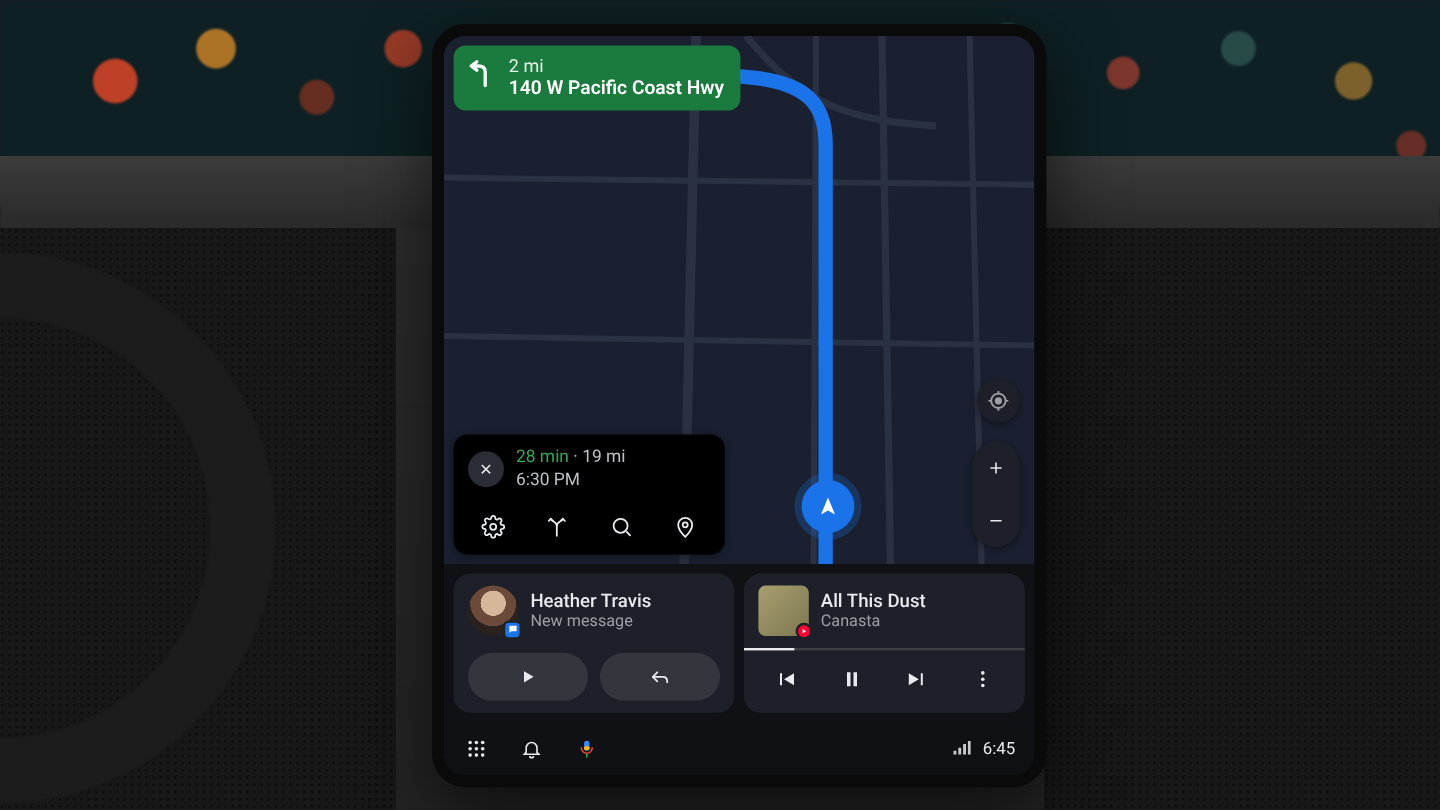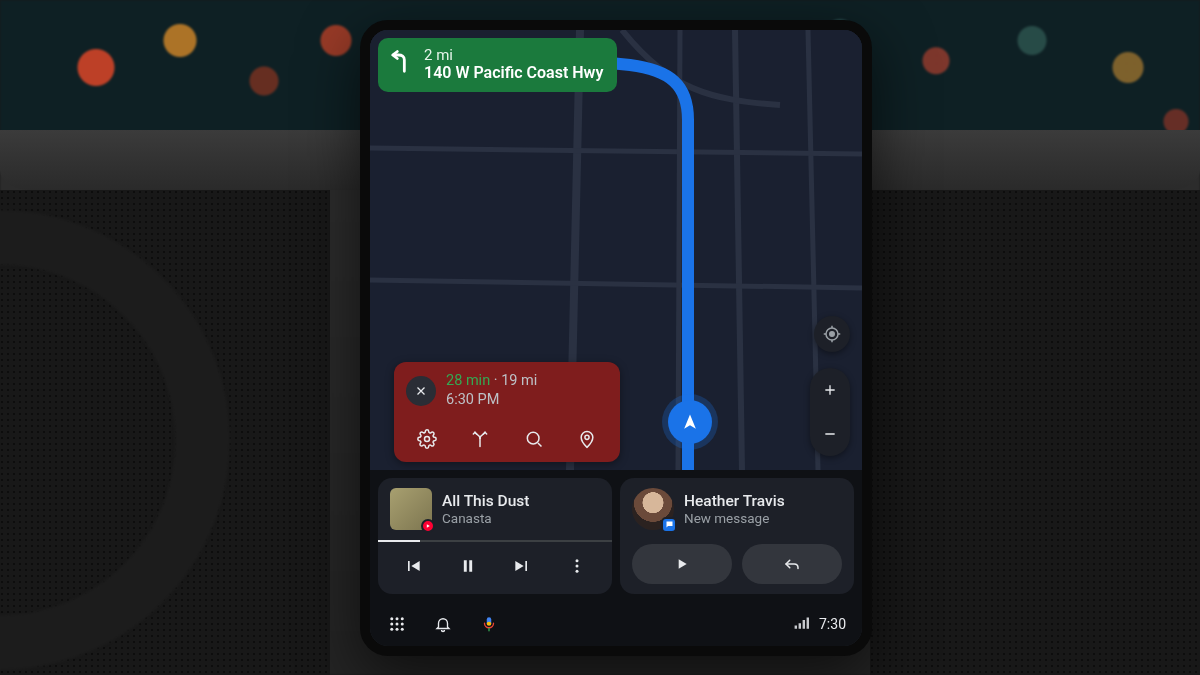--- a/index.html
+++ b/index.html
@@ -81,23 +81,23 @@
     padding:8px 14px 10px 10px;
     display:flex; gap:8px; align-items:flex-start;
     min-width:200px;
   }
   .turn-card .arrow-icon { width:28px; height:28px; flex:none; margin-top:2px; }
   .turn-card .dist { font-size:15px; font-weight:400; color:#e6f4ea; }
   .turn-card .road { font-size:16px; font-weight:600; line-height:1.15; }
 
   
   .eta-card {
-    position:absolute; left:24px; bottom:8px;
+    position:absolute; left:8px; bottom:8px;
     width:226px;
-    background:#7f1d1d;
+    background:#000000;
     border-radius:12px;
     color:#e8eaed;
     padding:10px 12px 6px;
     box-shadow:0 2px 8px rgba(0,0,0,0.4);
   }
   .eta-top { display:flex; align-items:center; gap:10px; }
   .eta-close {
     width:30px; height:30px; border-radius:50%;
     background:#2a2d35; display:flex; align-items:center; justify-content:center;
     flex:none;
@@ -311,20 +311,49 @@
             </svg>
         </div>
       </div>
     </div>
   </div>
 
   <div class="cards-row">
 
     <div class="card">
       <div class="card-head">
+        <div class="avatar">
+          <div class="avatar-badge">
+            <svg width="9" height="9" viewBox="0 0 24 24" fill="#fff">
+                <path d="M4 4h16v12H8l-4 4z"></path>
+              </svg>
+          </div>
+        </div>
+        <div>
+          <div class="card-title">Heather Travis</div>
+          <div class="card-sub">New message</div>
+        </div>
+      </div>
+      <div class="msg-btns">
+        <div class="pill">
+          <svg width="16" height="16" viewBox="0 0 24 24" fill="#e8eaed">
+              <path d="M7 5l12 7-12 7z"></path>
+            </svg>
+        </div>
+        <div class="pill">
+          <svg width="18" height="18" viewBox="0 0 24 24" fill="none" stroke="#e8eaed" stroke-width="2" stroke-linecap="round" stroke-linejoin="round">
+              <path d="M9 17l-5-5 5-5"></path>
+              <path d="M4 12h11c3 0 5 2 5 5v1"></path>
+            </svg>
+        </div>
+      </div>
+    </div>
+
+    <div class="card">
+      <div class="card-head">
         <div class="thumb">
           <div class="thumb-badge">
             <svg width="6" height="6" viewBox="0 0 10 10">
                 <path d="M3 2l5 3-5 3z" fill="#fff"></path>
               </svg>
           </div>
         </div>
         <div>
           <div class="card-title">All This Dust</div>
           <div class="card-sub">Canasta</div>
@@ -345,49 +374,20 @@
         <div class="ctl">
           <svg width="20" height="20" viewBox="0 0 24 24" fill="#e8eaed">
               <path d="M16 6h2v12h-2zM4 6l10 6-10 6z"></path>
             </svg>
         </div>
         <div class="ctl">
           <svg width="18" height="18" viewBox="0 0 24 24" fill="#e8eaed">
               <circle cx="12" cy="5" r="2"></circle>
               <circle cx="12" cy="12" r="2"></circle>
               <circle cx="12" cy="19" r="2"></circle>
-            </svg>
-        </div>
-      </div>
-    </div>
-
-    <div class="card">
-      <div class="card-head">
-        <div class="avatar">
-          <div class="avatar-badge">
-            <svg width="9" height="9" viewBox="0 0 24 24" fill="#fff">
-                <path d="M4 4h16v12H8l-4 4z"></path>
-              </svg>
-          </div>
-        </div>
-        <div>
-          <div class="card-title">Heather Travis</div>
-          <div class="card-sub">New message</div>
-        </div>
-      </div>
-      <div class="msg-btns">
-        <div class="pill">
-          <svg width="16" height="16" viewBox="0 0 24 24" fill="#e8eaed">
-              <path d="M7 5l12 7-12 7z"></path>
-            </svg>
-        </div>
-        <div class="pill">
-          <svg width="18" height="18" viewBox="0 0 24 24" fill="none" stroke="#e8eaed" stroke-width="2" stroke-linecap="round" stroke-linejoin="round">
-              <path d="M9 17l-5-5 5-5"></path>
-              <path d="M4 12h11c3 0 5 2 5 5v1"></path>
             </svg>
         </div>
       </div>
     </div>
 
   </div>
 
   <div class="navbar">
     <div class="navbar-left">
       <div class="nav-ico">
@@ -417,17 +417,17 @@
             <rect x="9" y="9" width="6" height="5" rx="3" fill="#fbbc04"></rect>
           </svg>
       </div>
     </div>
     <div class="navbar-right">
       <span>
         <svg width="16" height="14" viewBox="0 0 20 16" fill="#e8eaed">
             <path d="M2 14h3v-4H2zM7 14h3V7H7zM12 14h3V3h-3zM17 14h3V0h-3z" opacity="0.85"></path>
           </svg>
       </span>
-      <span>7:30</span>
+      <span>6:45</span>
     </div>
   </div>
 
 </div>
 
 </body></html>

